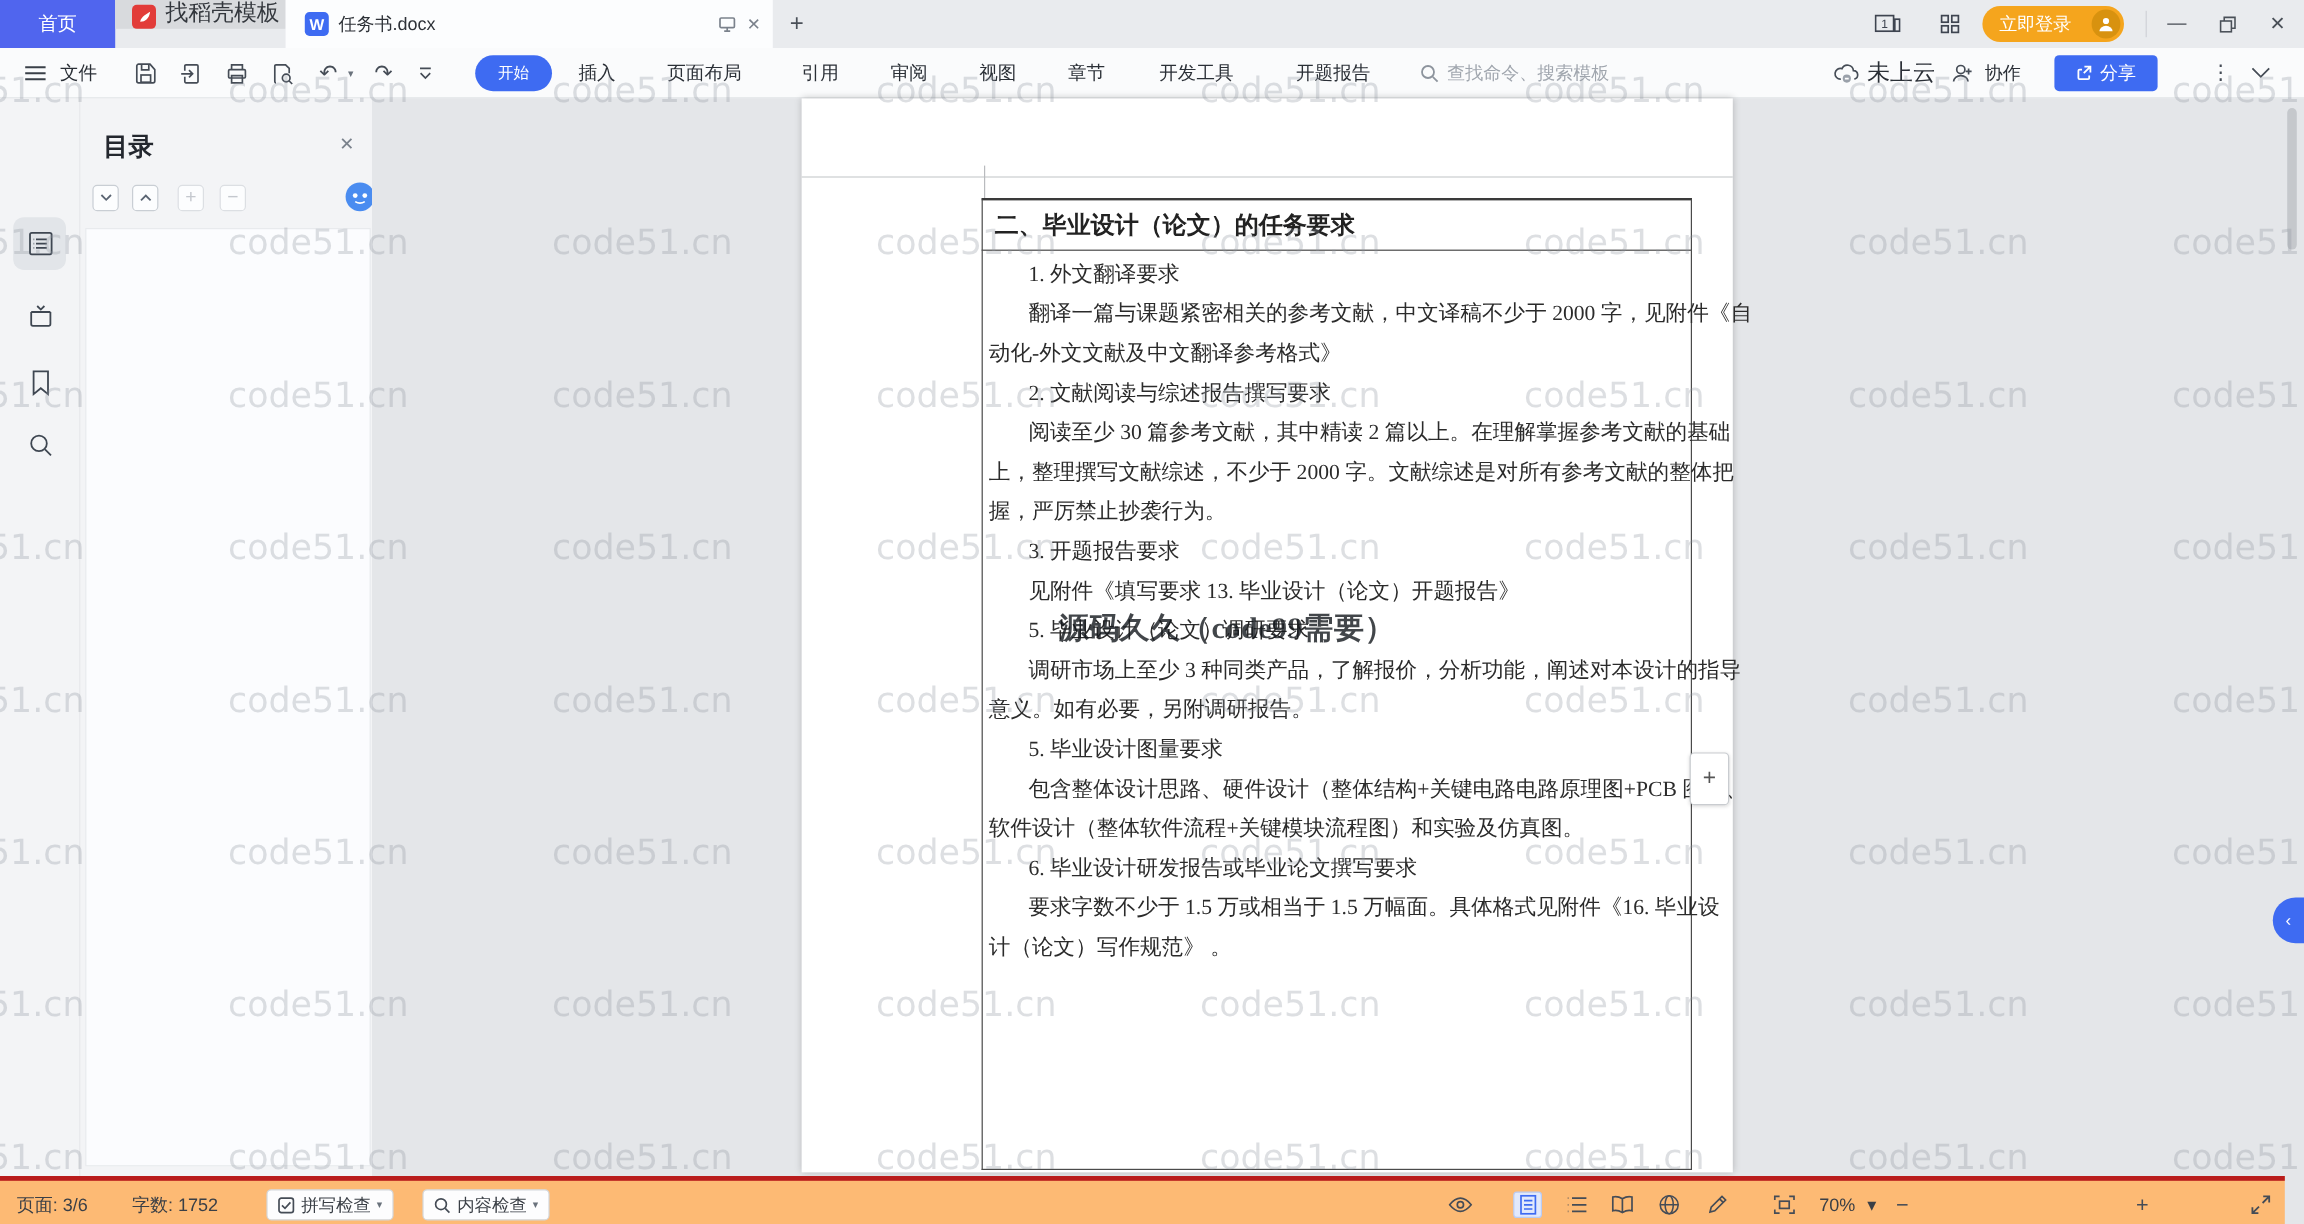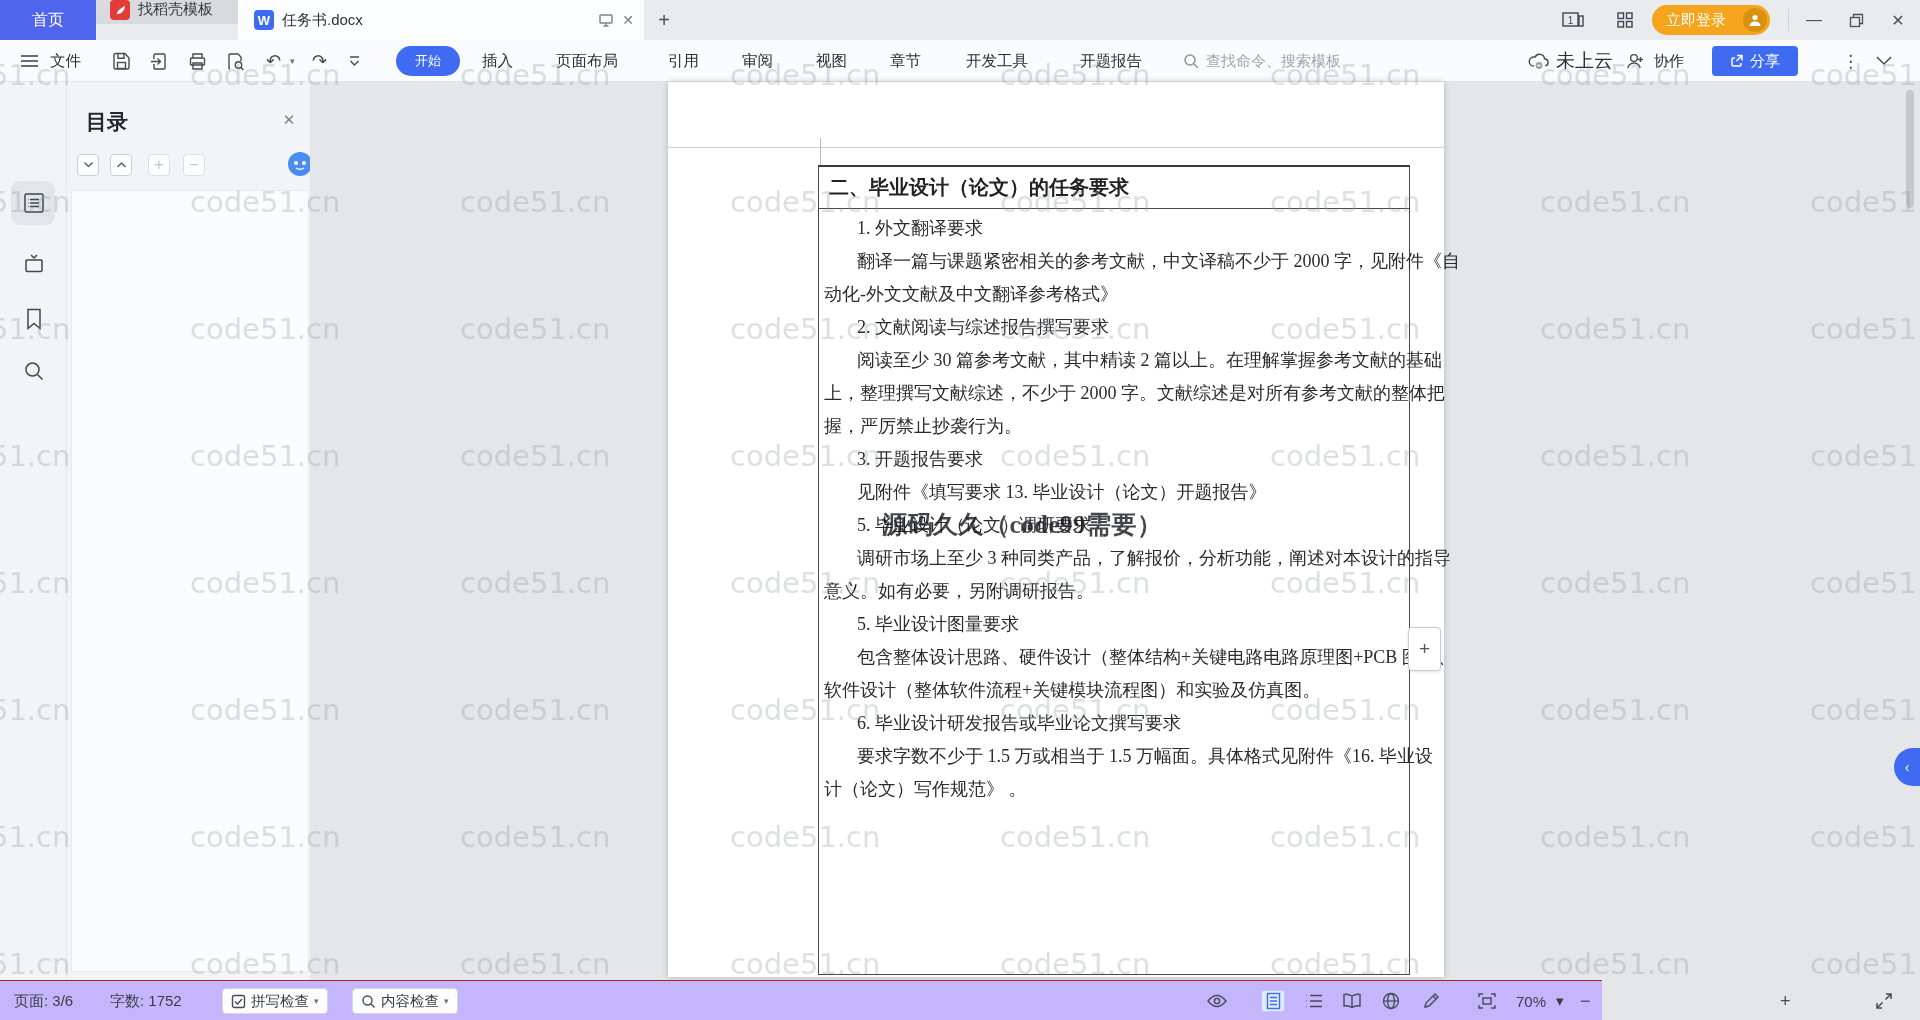--- a/index.html
+++ b/index.html
@@ -5,21 +5,21 @@
   * { margin:0; padding:0; box-sizing:border-box; }
   html,body { width:1920px; height:1020px; }
   body { font-family:"Liberation Sans","DejaVu Sans",sans-serif; color:#2a2f36; }
   .screen { position:relative; width:1920px; height:1020px; overflow:hidden; background:#e4e6e9; }
 
   
   .tabbar { position:absolute; left:0; top:0; width:1920px; height:40px; background:#e9ebee; }
   .tab-home { position:absolute; left:0; top:0; width:96px; height:40px; background:#5065ee; color:#fff;
               display:flex; align-items:center; justify-content:center; font-size:16px; }
   .tab-docer { position:absolute; left:96px; top:0; width:142px; height:24px; background:#d8dadd;
-               display:flex; align-items:flex-start; gap:8px; padding-left:14px; font-size:15px; color:#33373d; }
+               display:flex; align-items:flex-end; gap:8px; padding-left:14px; font-size:19px; color:#33373d; }
   .docer-ico { width:20px; height:20px; border-radius:4px; background:#e23c39; display:flex; align-items:center; justify-content:center; }
   .tab-doc { position:absolute; left:238px; top:0; width:406px; height:40px; background:#fcfdfe;
              display:flex; align-items:center; gap:8px; padding:0 10px 0 16px; font-size:15px; color:#2e3238; }
   .wico { width:20px; height:20px; border-radius:4px; background:#3e6bf2; color:#fff; font-weight:bold;
           font-size:13px; display:flex; align-items:center; justify-content:center; }
   .tab-doc .sp { flex:1; }
   .gico { color:#7b828c; }
   .newtab { position:absolute; left:652px; top:8px; width:24px; height:24px; font-size:20px; color:#4a5058;
             display:flex; align-items:center; justify-content:center; }
   .tb-right-ico { position:absolute; top:9px; width:26px; height:22px; display:flex; align-items:center; justify-content:center; color:#3e4450; }
@@ -77,21 +77,21 @@
              letter-spacing:.5px; white-space:nowrap; }
   .tbl-plus { position:absolute; left:740px; top:545px; width:33px; height:44px; background:#fff; border:1px solid #c9ccd0;
               border-radius:4px; box-shadow:0 1px 3px rgba(0,0,0,.12); color:#555; font-size:19px;
               display:flex; align-items:center; justify-content:center; }
   .vscroll { position:absolute; left:1596px; top:8px; width:8px; height:880px; }
   .vthumb { position:absolute; left:0; top:0; width:8px; height:118px; border-radius:4px; background:#c5c8cc; }
   .edge-widget { position:absolute; left:1584px; top:666px; width:26px; height:38px; background:#3e6bf2;
                  border-radius:19px 0 0 19px; color:#fff; display:flex; align-items:center; justify-content:center; font-size:14px; }
 
   
-  .statusbar { position:absolute; left:0; top:980px; width:1602px; height:40px; background:#c4b5fd; border-top:1px solid #b91c1c; }
+  .statusbar { position:absolute; left:0; top:980px; width:1904px; height:40px; background:#fdba74; border-top:4px solid #b91c1c; }
   .st-txt { position:absolute; top:0; height:40px; display:flex; align-items:center; font-size:15px; color:#3a3f46; }
   .st-chip { position:absolute; top:7px; height:26px; border:1px solid #d4d7db; border-radius:4px; background:#fdfdfe;
              display:flex; align-items:center; gap:5px; padding:0 8px; font-size:14.5px; color:#3a3f46; }
   .sb-ico { position:absolute; top:9px; width:24px; height:22px; display:flex; align-items:center; justify-content:center; color:#454c56; }
   .sb-ico.active { background:#e2e9fb; border:1px solid #b9ccf5; border-radius:3px; }
 
   
   #wm-layer { position:absolute; left:0; top:0; width:1920px; height:1020px; pointer-events:none; z-index:60; }
   .wm { position:absolute; font-family:"DejaVu Sans",sans-serif; font-size:29px; color:rgba(143,149,158,.30); white-space:nowrap; }
 

